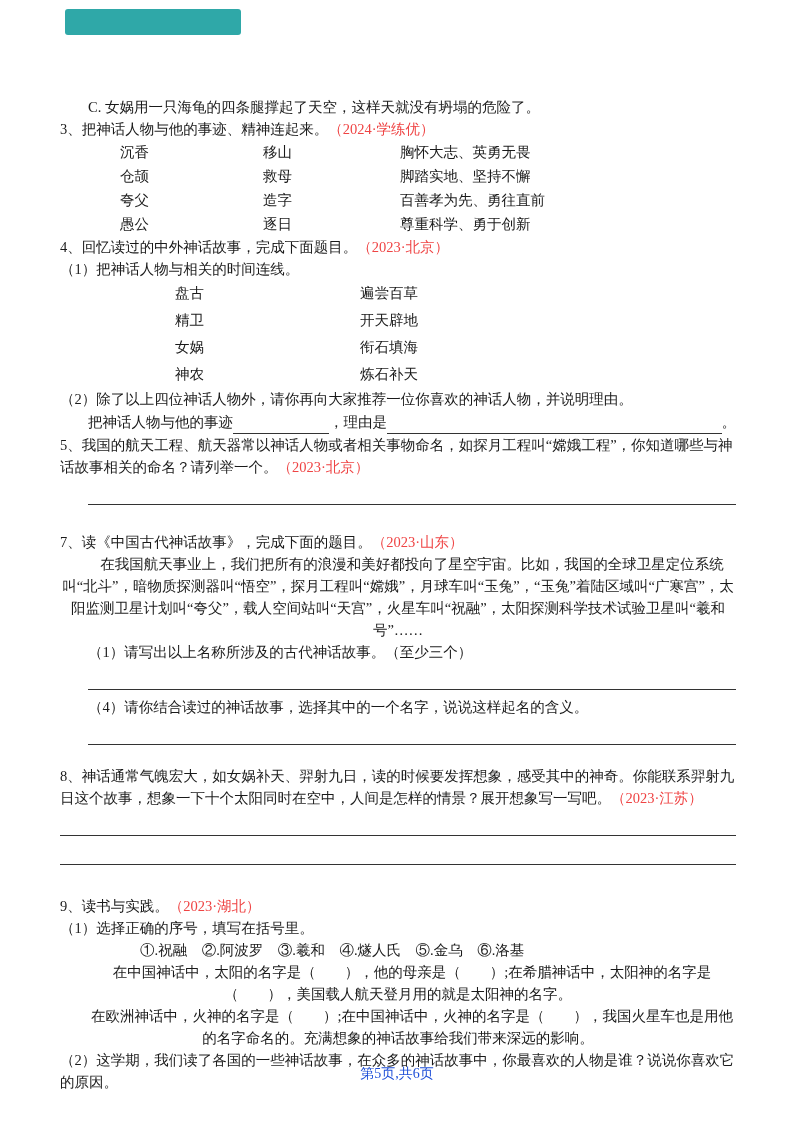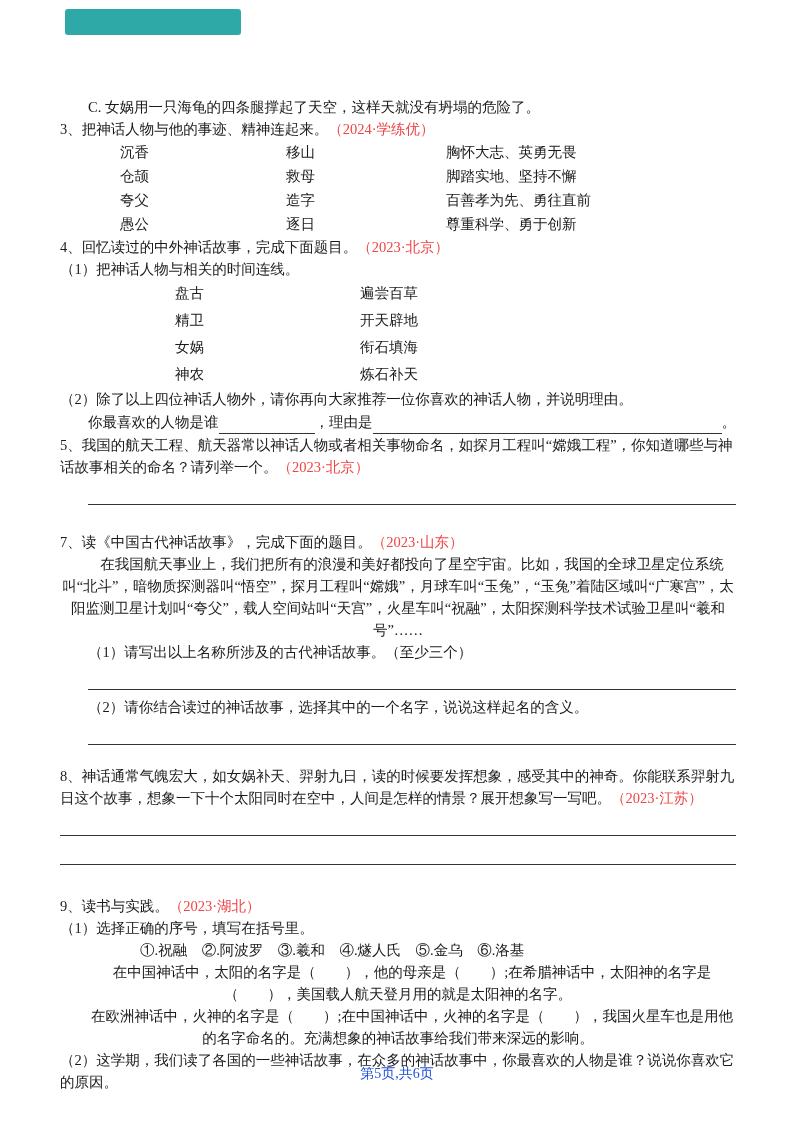--- a/index.html
+++ b/index.html
@@ -17,21 +17,21 @@
     overflow:hidden;
   }
   .highlight-artifact{
     position:absolute;left:65px;top:9px;width:176px;height:26px;
     border-radius:3px;
   }
   p{margin:0;}
   .indent2{padding-left:28px;}
   .firstline-indent{text-indent:28px;text-align:center;}
   .src{color:#ef4444;}
-  .match3{display:flex;margin-left:60px;line-height:24px;gap:23px;}
+  .match3{display:flex;margin-left:60px;line-height:24px;}
   .match3 .c1{width:143px;}
   .match3 .c2{width:137px;}
   .match3 .c3{flex:1;}
   .match2{display:flex;margin-left:115px;line-height:27px;}
   .match2 .c1{width:185px;}
   .match2 .c2{flex:1;}
   .ansline{display:flex;align-items:flex-end;padding-left:28px;line-height:24px;}
   .blank-short{display:inline-block;width:96px;border-bottom:1px solid #333;height:18px;}
   .blank-long{flex:1;border-bottom:1px solid #333;height:18px;}
   .rule-line{
@@ -94,41 +94,41 @@
   <div class="match2">
     <span class="c1">女娲</span>
     <span class="c2">衔石填海</span>
   </div>
   <div class="match2">
     <span class="c1">神农</span>
     <span class="c2">炼石补天</span>
   </div>
   <p>（2）除了以上四位神话人物外，请你再向大家推荐一位你喜欢的神话人物，并说明理由。</p>
   <div class="ansline">
-    <span>你最喜欢的人物是谁</span>
+    <span>把神话人物与他的事迹</span>
     <span class="blank-short"></span>
     <span>，理由是</span>
     <span class="blank-long"></span>
     <span>。</span>
   </div>
 
   <p>
     <span>5、我国的航天工程、航天器常以神话人物或者相关事物命名，如探月工程叫“嫦娥工程”，你知道哪些与神话故事相关的命名？请列举一个。</span><span class="src">（2023·北京）</span>
   </p>
   <div class="rule-line rule-indent"></div>
 
   <div class="gap20"></div>
 
   <p>
     <span>7、读《中国古代神话故事》，完成下面的题目。</span><span class="src">（2023·山东）</span>
   </p>
   <p class="firstline-indent">在我国航天事业上，我们把所有的浪漫和美好都投向了星空宇宙。比如，我国的全球卫星定位系统叫“北斗”，暗物质探测器叫“悟空”，探月工程叫“嫦娥”，月球车叫“玉兔”，“玉兔”着陆区域叫“广寒宫”，太阳监测卫星计划叫“夸父”，载人空间站叫“天宫”，火星车叫“祝融”，太阳探测科学技术试验卫星叫“羲和号”……</p>
   <p class="indent2">（1）请写出以上名称所涉及的古代神话故事。（至少三个）</p>
   <div class="rule-line rule-indent"></div>
-  <p class="indent2">（2）请你结合读过的神话故事，选择其中的一个名字，说说这样起名的含义。</p>
+  <p class="indent2">（4）请你结合读过的神话故事，选择其中的一个名字，说说这样起名的含义。</p>
   <div class="rule-line rule-indent"></div>
 
   <div class="gap14"></div>
 
   <p>
     <span>8、神话通常气魄宏大，如女娲补天、羿射九日，读的时候要发挥想象，感受其中的神奇。你能联系羿射九日这个故事，想象一下十个太阳同时在空中，人间是怎样的情景？展开想象写一写吧。</span><span class="src">（2023·江苏）</span>
   </p>
   <div class="rule-line"></div>
   <div class="rule-line"></div>
 

